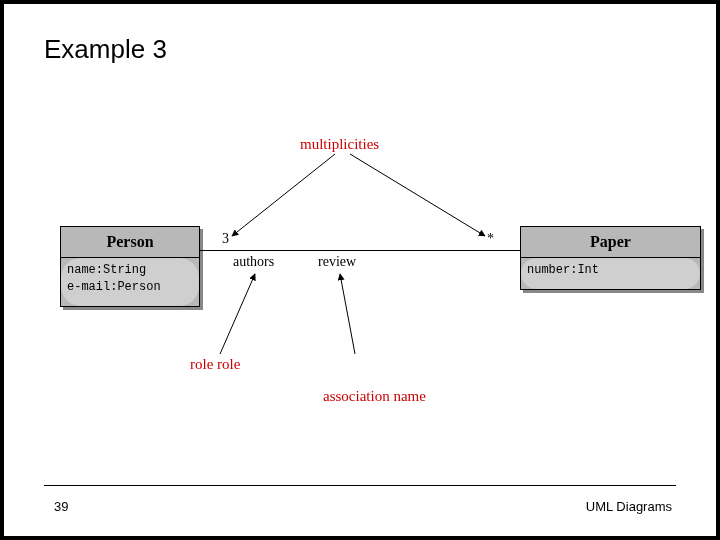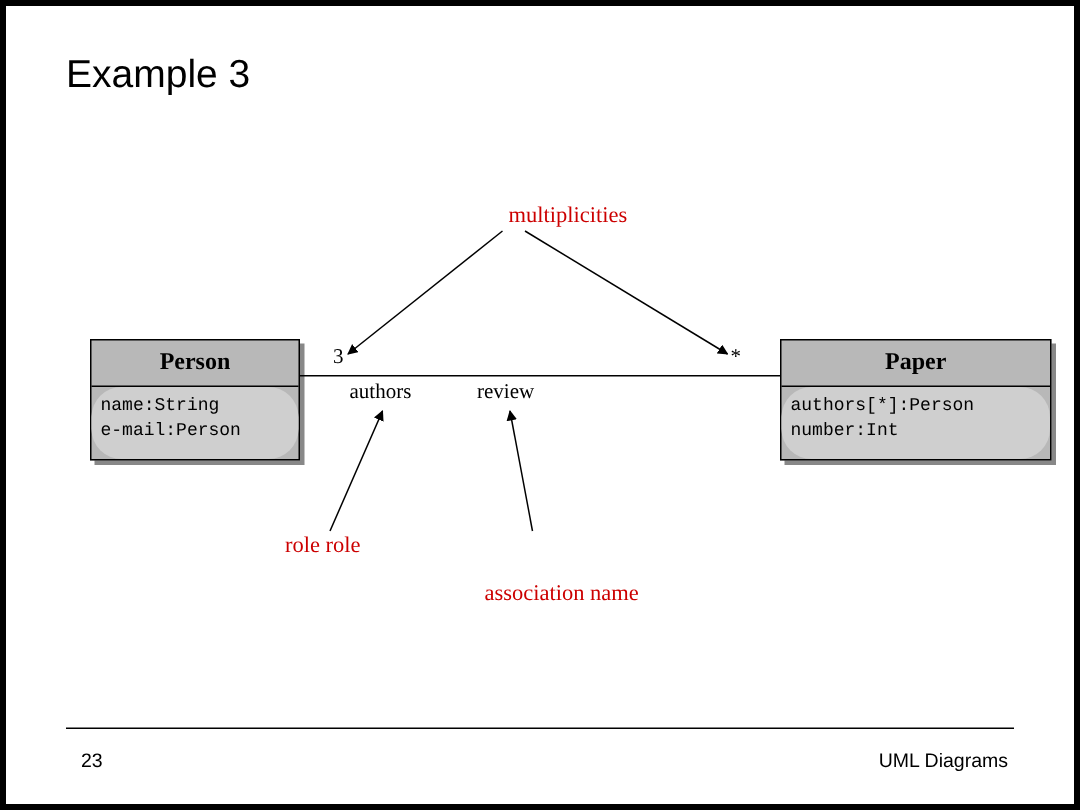--- a/index.html
+++ b/index.html
@@ -73,21 +73,21 @@
   .assoc-name  { top: 168px; left: 268px; }
   .mult-right  { top: 145px; left: 437px; }
 
   
   .ann {
     position: absolute;
     font-family: "Times New Roman", serif;
     font-size: 15px;
     color: #c00;
   }
-  .ann-mult       { top: 50px;  left: 250px; margin-left: 39px; }
+  .ann-mult       { top: 50px;  left: 250px; }
   .ann-role       { top: 270px; left: 140px; }
   .ann-assocname  { top: 270px; left: 273px; margin-top: 32px; }
 
   
   .footer-rule {
     position: absolute;
     left: 40px; right: 40px;
     bottom: 50px;
     border-top: 1px solid #000;
   }
@@ -123,21 +123,20 @@
       <div class="class-name">Person</div>
       <div class="class-attrs">
         <div>name:String</div>
         <div>e-mail:Person</div>
       </div>
     </div>
 
     <div class="uml-class paper-box">
       <div class="class-name">Paper</div>
       <div class="class-attrs">
-        <div>authors[*]:Person</div>
         <div>number:Int</div>
       </div>
     </div>
 
     <div class="assoc-line"></div>
     <div class="assoc-label mult-left">3</div>
     <div class="assoc-label role-left">authors</div>
     <div class="assoc-label assoc-name">review</div>
     <div class="assoc-label mult-right">*</div>
 
@@ -156,15 +155,15 @@
       <line x1="300" y1="68" x2="435" y2="150" stroke="#000" stroke-width="1" marker-end="url(#ah)"></line>
 
       <line x1="170" y1="268" x2="205" y2="188" stroke="#000" stroke-width="1" marker-end="url(#ah)"></line>
 
       <line x1="305" y1="268" x2="290" y2="188" stroke="#000" stroke-width="1" marker-end="url(#ah)"></line>
     </svg>
 
   </div>
 
   <div class="footer-rule"></div>
-  <div class="page-num">23</div>
+  <div class="page-num">39</div>
   <div class="footer-label">UML Diagrams</div>
 </div>
 
 </body></html>

